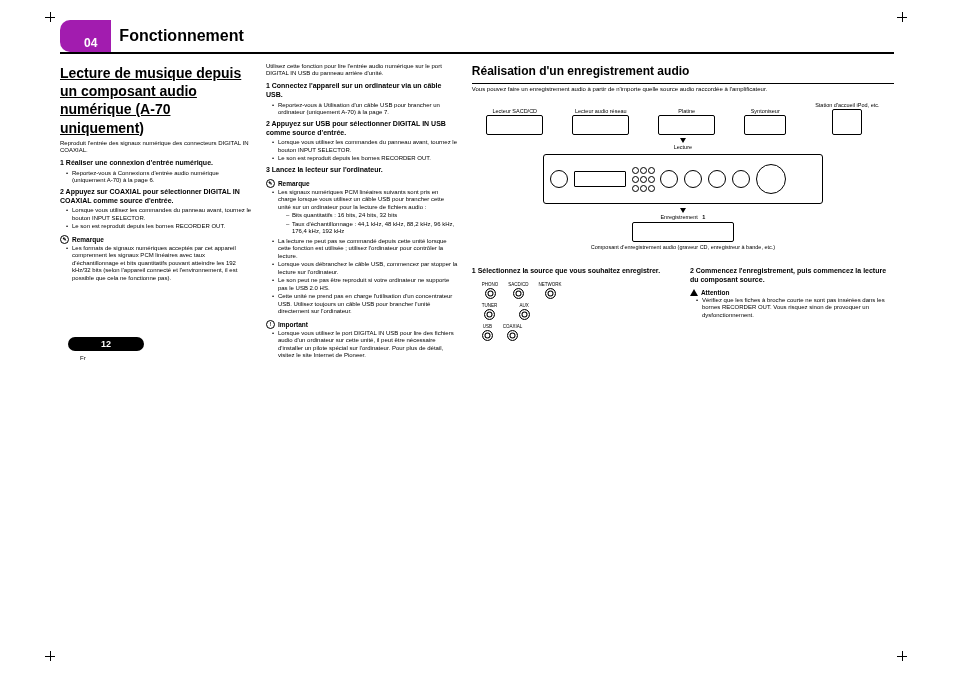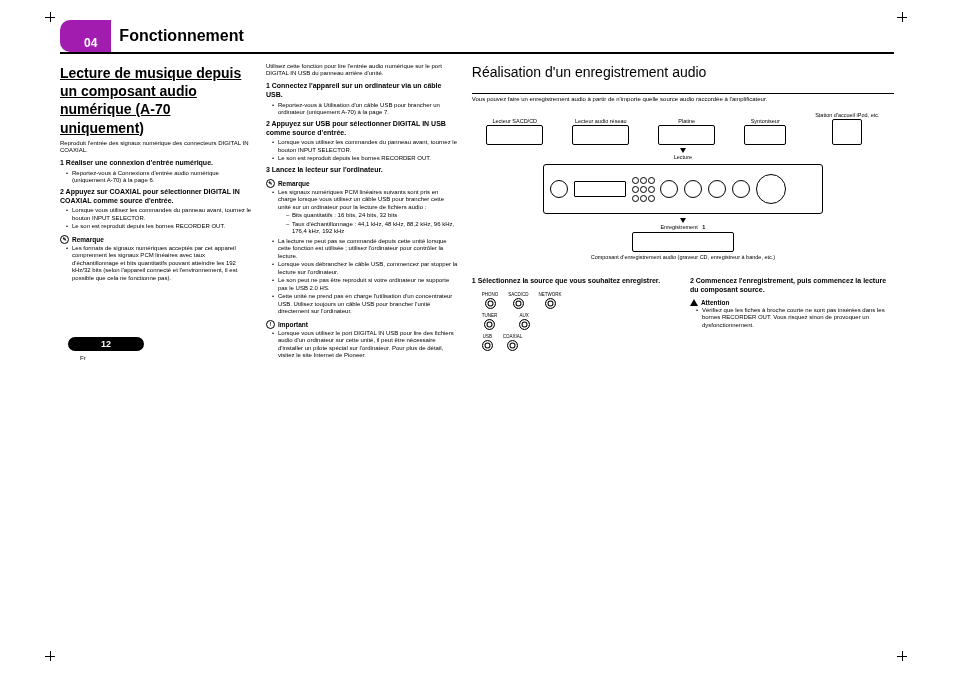--- a/index.html
+++ b/index.html
@@ -70,25 +70,25 @@
     flex: 2.2 1 0;
   }
   h3.section {
     font-size: 14px;
     font-weight: bold;
     text-decoration: underline;
     margin: 2px 0 3px 0;
     line-height: 1.3;
   }
   h3.section-plain {
-    font-size: 14px;
-    font-weight: normal;
+    font-size: 12px;
+    font-weight: bold;
     margin: 2px 0 2px 0;
     border-bottom: 0.5px solid #000;
-    padding-bottom: 13px;
+    padding-bottom: 5px;
   }
   .intro {
     font-size: 6px;
     margin: 1px 0 5px 0;
     line-height: 1.2;
   }
   .step {
     font-size: 7px;
     font-weight: bold;
     margin: 3px 0 2px 0;

